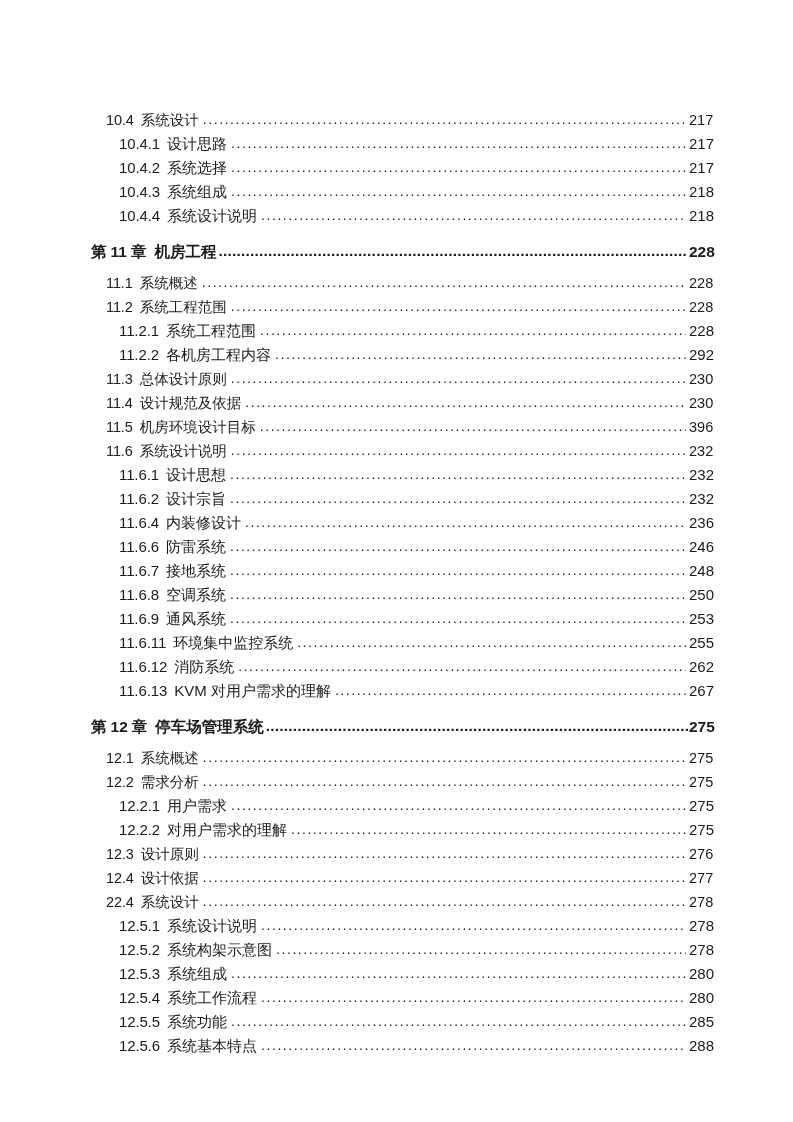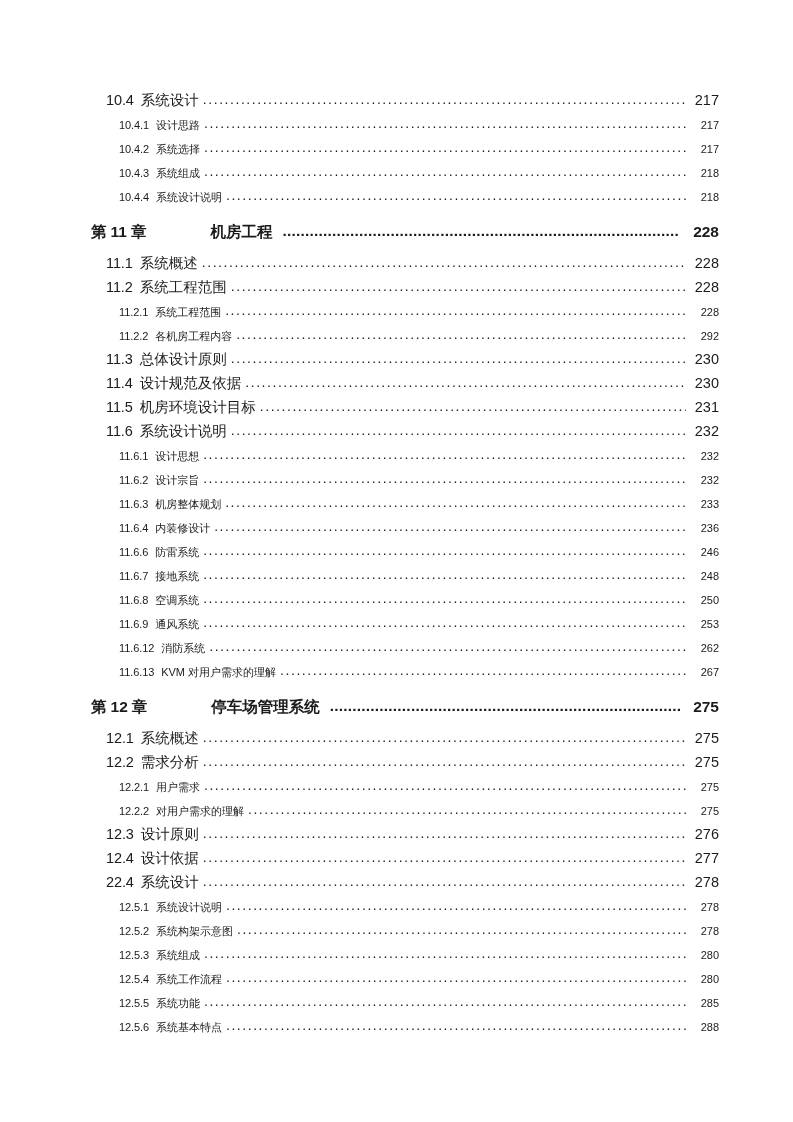--- a/index.html
+++ b/index.html
@@ -30,20 +30,21 @@
     height: 24px;
     line-height: 24px;
     color: #1b1b1b;
     white-space: nowrap;
     padding-right: 74px;
     box-sizing: border-box;
   }
   .toc-entry .num {
     flex: 0 0 auto;
     letter-spacing: -0.1px;
+    margin-top: 20px;
   }
   .toc-entry .title {
     flex: 0 0 auto;
     padding-left: 7px;
   }
   .toc-entry .leader {
     flex: 1 1 auto;
     overflow: hidden;
     margin: 0 3px 0 4px;
     height: 20px;
@@ -53,57 +54,57 @@
     content: "...........................................................................................................................................................";
     display: block;
     font-size: 14px;
     letter-spacing: 1.55px;
     color: #1b1b1b;
     position: relative;
     top: -1px;
   }
   .toc-entry .pg {
     flex: 0 0 auto;
-    text-align: right;
+    text-align: left;
     min-width: 30px;
   }
 
   
   .lvl1 {
     font-weight: bold;
     font-size: 15.5px;
     padding-left: 91px;
     height: 30px;
     line-height: 30px;
   }
   .lvl1 .leader {
     margin: 0 1px 0 2px;
   }
   .lvl1 .leader::after {
     font-size: 15.5px;
     letter-spacing: 0.2px;
     font-weight: bold;
     top: -1px;
   }
-  .lvl1 .title { padding-left: 8px; margin-left: 48px; }
+  .lvl1 .title { padding-left: 8px; }
 
   
   .lvl2 {
     font-size: 14.5px;
     padding-left: 106px;
   }
 
   
   .lvl3 {
-    font-size: 11px;
+    font-size: 15px;
     padding-left: 119px;
   }
 
   .gap-before { margin-top: 9px; }
-  .gap-after { margin-bottom: 4px; gap: 8px; }
+  .gap-after { margin-bottom: 4px; }
 </style>
 </head>
 <body>
 
 <div class="page">
   <div class="toc" id="toc-list">
       <div class="toc-entry lvl2">
         <span class="num">10.4</span>
         <span class="title">系统设计</span>
         <span class="leader"></span>
@@ -172,47 +173,41 @@
       <div class="toc-entry lvl2">
         <span class="num">11.4</span>
         <span class="title">设计规范及依据</span>
         <span class="leader"></span>
         <span class="pg">230</span>
       </div>
       <div class="toc-entry lvl2">
         <span class="num">11.5</span>
         <span class="title">机房环境设计目标</span>
         <span class="leader"></span>
-        <span class="pg">231</span>
+        <span class="pg">396</span>
       </div>
       <div class="toc-entry lvl2">
         <span class="num">11.6</span>
         <span class="title">系统设计说明</span>
         <span class="leader"></span>
         <span class="pg">232</span>
       </div>
       <div class="toc-entry lvl3">
         <span class="num">11.6.1</span>
         <span class="title">设计思想</span>
         <span class="leader"></span>
         <span class="pg">232</span>
       </div>
       <div class="toc-entry lvl3">
         <span class="num">11.6.2</span>
         <span class="title">设计宗旨</span>
         <span class="leader"></span>
         <span class="pg">232</span>
       </div>
       <div class="toc-entry lvl3">
-        <span class="num">11.6.3</span>
-        <span class="title">机房整体规划</span>
-        <span class="leader"></span>
-        <span class="pg">233</span>
-      </div>
-      <div class="toc-entry lvl3">
         <span class="num">11.6.4</span>
         <span class="title">内装修设计</span>
         <span class="leader"></span>
         <span class="pg">236</span>
       </div>
       <div class="toc-entry lvl3">
         <span class="num">11.6.6</span>
         <span class="title">防雷系统</span>
         <span class="leader"></span>
         <span class="pg">246</span>
@@ -227,20 +222,26 @@
         <span class="num">11.6.8</span>
         <span class="title">空调系统</span>
         <span class="leader"></span>
         <span class="pg">250</span>
       </div>
       <div class="toc-entry lvl3">
         <span class="num">11.6.9</span>
         <span class="title">通风系统</span>
         <span class="leader"></span>
         <span class="pg">253</span>
+      </div>
+      <div class="toc-entry lvl3">
+        <span class="num">11.6.11</span>
+        <span class="title">环境集中监控系统</span>
+        <span class="leader"></span>
+        <span class="pg">255</span>
       </div>
       <div class="toc-entry lvl3">
         <span class="num">11.6.12</span>
         <span class="title">消防系统</span>
         <span class="leader"></span>
         <span class="pg">262</span>
       </div>
       <div class="toc-entry lvl3">
         <span class="num">11.6.13</span>
         <span class="title">KVM 对用户需求的理解</span>

